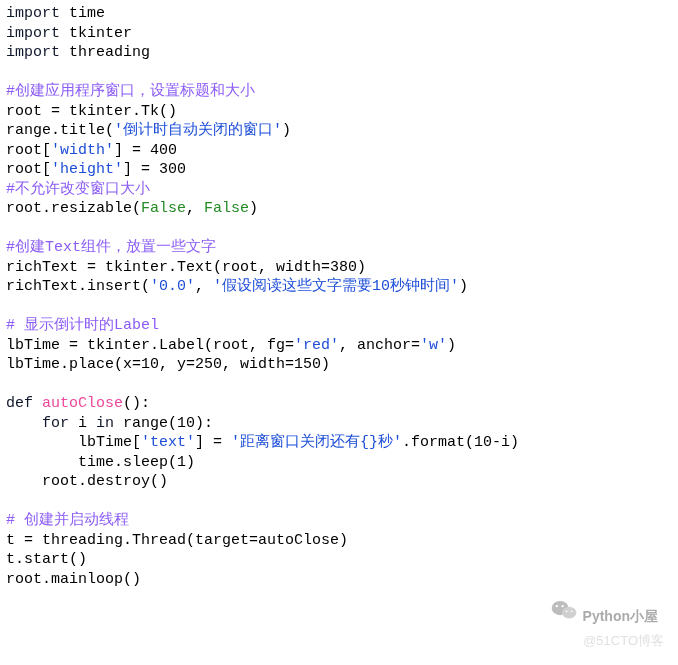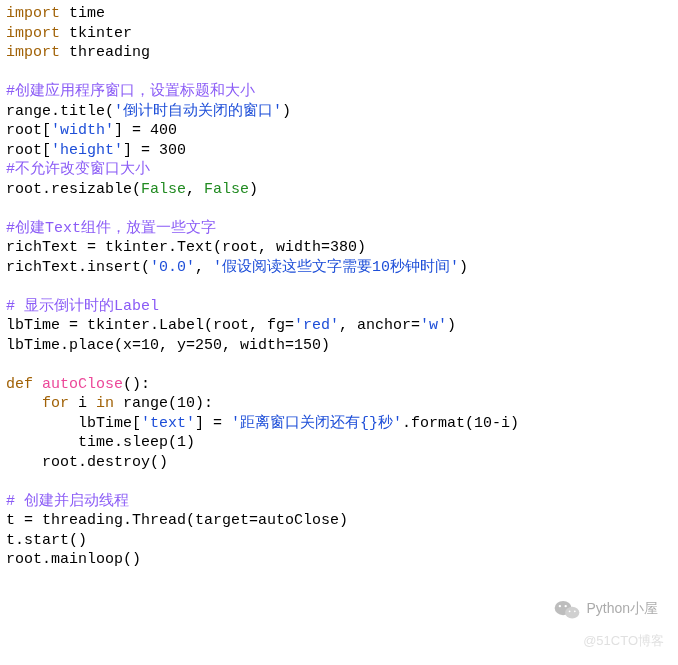--- a/index.html
+++ b/index.html
@@ -9,36 +9,37 @@
     font-size: 15px;
     line-height: 1.3;
     background: #fff;
     color: #000;
     width: 678px;
     height: 665px;
     box-sizing: border-box;
     position: relative;
   }
   .line { white-space: pre; }
-  .kw-import { color: #a16207; } 
+  .kw-import { color: #0f172a; } 
   .kw-blue { color: #ec4899; }
   .comment { color: #8b5cf6; }
   .string { color: #1d4ed8; } 
   .const { color: #228B22; text-align: center; }
   .watermark {
     position: absolute;
     bottom: 40px;
     right: 20px;
     display: flex;
-    align-items: flex-start;
+    align-items: flex-end;
     gap: 6px;
     opacity: 0.55;
     font-family: sans-serif;
     font-size: 14px;
     color: #666;
+    font-weight: bold;
   }
   .watermark svg { width: 26px; height: 22px; }
   .faint {
     position: absolute;
     bottom: 15px;
     right: 14px;
     font-family: Liberation Sans, sans-serif;
     font-size: 13px;
     color: #ccc;
     opacity: 0.6;
@@ -46,20 +47,21 @@
 </style>
 </head>
 <body>
 
 <div>
 <div class="line"><span class="kw-import">import</span><span> time</span></div>
 <div class="line"><span class="kw-import">import</span><span> tkinter</span></div>
 <div class="line"><span class="kw-import">import</span><span> threading</span></div>
 <div class="line">&nbsp;</div>
 <div class="line comment">#创建应用程序窗口，设置标题和大小</div>
+<div class="line">root = tkinter.Tk()</div>
 <div class="line"><span>range.title(</span><span class="string">'倒计时自动关闭的窗口'</span><span>)</span></div>
 <div class="line"><span>root[</span><span class="string">'width'</span><span>] = 400</span></div>
 <div class="line"><span>root[</span><span class="string">'height'</span><span>] = 300</span></div>
 <div class="line comment">#不允许改变窗口大小</div>
 <div class="line"><span>root.resizable(</span><span class="const">False</span><span>, </span><span class="const">False</span><span>)</span></div>
 <div class="line">&nbsp;</div>
 <div class="line comment">#创建Text组件，放置一些文字</div>
 <div class="line">richText = tkinter.Text(root, width=380)</div>
 <div class="line"><span>richText.insert(</span><span class="string">'0.0'</span><span>, </span><span class="string">'假设阅读这些文字需要10秒钟时间'</span><span>)</span></div>
 <div class="line">&nbsp;</div>

